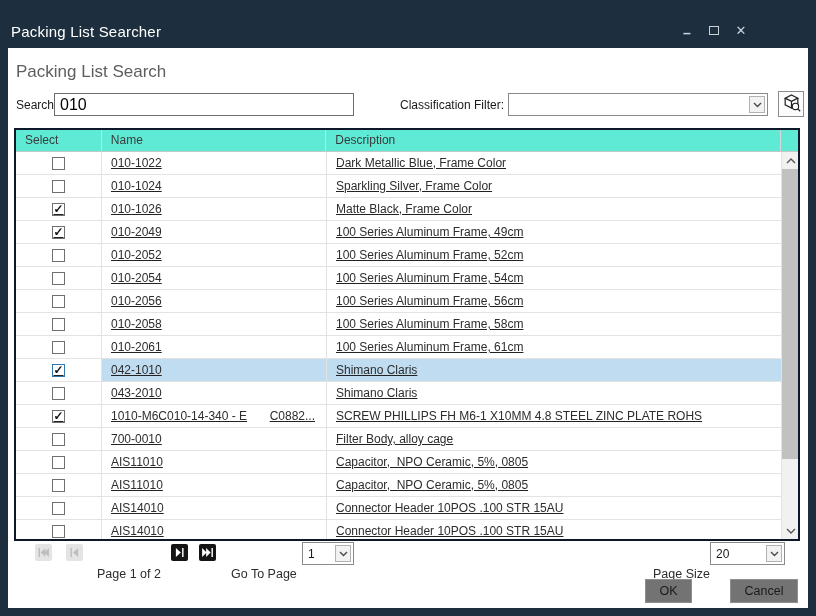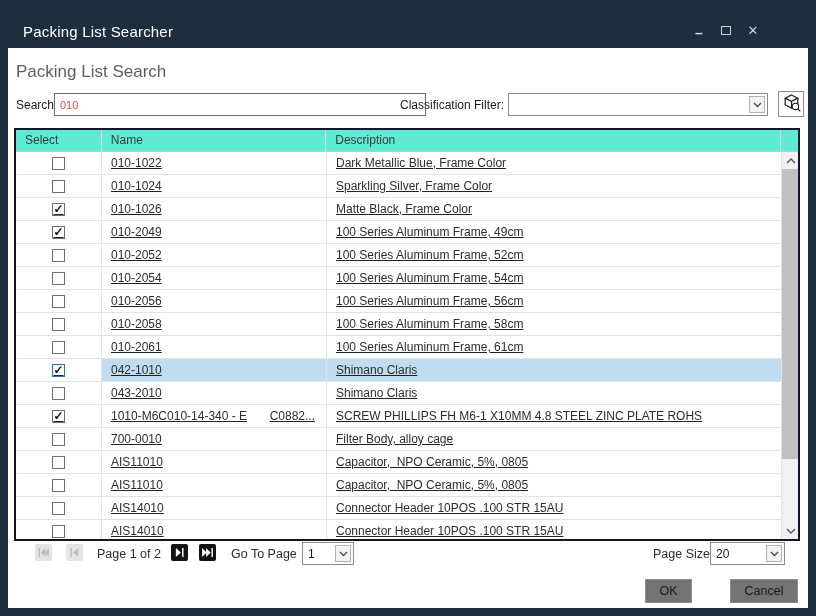--- a/index.html
+++ b/index.html
@@ -5,34 +5,34 @@
   * { box-sizing: border-box; margin: 0; padding: 0; }
   html,body { width:816px; height:616px; }
   body {
     position: relative;
     background: #1d2f3e;
     font-family: "Liberation Sans", sans-serif;
     overflow: hidden;
     color:#222;
   }
   
-  .titlebar { position:absolute; left:0; top:0; width:768px; height:48px; background:#1d2f3e;margin-left:12px; }
+  .titlebar { position:absolute; left:0; top:0; width:768px; height:48px; background:#1d2f3e; }
   .title-text { position:absolute; left:11px; top:23px; font-size:15px; color:#ffffff; letter-spacing:.2px; }
   .win-controls { position:absolute; right:20px; top:22px; display:flex; align-items:center; gap:13px; }
   .wc-btn { width:14px; height:16px; display:flex; align-items:center; justify-content:center; color:#c9d2d9; cursor:default; }
   .wc-min { font-size:14px; font-weight:bold; padding-top:5px; }
   .wc-max-glyph { width:10px; height:9px; border:1.5px solid #c9d2d9; display:block; }
   .wc-close { font-size:13px; }
   
   .content { position:absolute; left:8px; top:48px; width:800px; height:560px; background:#ffffff; }
   .page-heading { position:absolute; left:8px; top:14px; font-size:17px; color:#5e5e5e; }
   
   .search-label { position:absolute; left:8px; top:50px; font-size:12px; color:#1a1a1a; }
-  .search-input { position:absolute; left:46px; top:45px; width:372px; height:23px; border:1px solid #6d6d6d;
-                  font-family:"Liberation Sans",sans-serif; font-size:11px; padding:0 5px; color:#ef4444; outline:none; }
+  .search-input { position:absolute; left:46px; top:45px; width:300px; height:23px; border:1px solid #6d6d6d;
+                  font-family:"Liberation Sans",sans-serif; font-size:16px; padding:0 5px; color:#000000; outline:none; }
   .class-label { position:absolute; left:392px; top:50px; font-size:12px; color:#1a1a1a; }
   .combo { position:absolute; background:#fff; border:1px solid #8a8a8a; }
   .combo .combo-value { position:absolute; left:5px; top:0; bottom:0; display:flex; align-items:center; font-size:12px; color:#1a1a1a; }
   .combo .combo-arrow { position:absolute; right:2px; top:2px; bottom:2px; width:16px; background:#f2f2f2;
                         border:1px solid #b2b2b2; display:flex; align-items:center; justify-content:center; }
   .class-combo { left:500px; top:45px; width:260px; height:23px; }
   .cube-btn { position:absolute; left:770px; top:43px; width:26px; height:26px; background:#fcfcfc;
               border:1px solid #8d8d8d; display:flex; align-items:center; justify-content:center; }
   
   .table { position:absolute; left:6px; top:80px; width:786px; height:413px; border:2px solid #0f172a; background:#5eead4; overflow:hidden; }
@@ -51,21 +51,21 @@
   .checkmark { font-size:12px; font-weight:bold; color:#111; line-height:10px; margin-top:-1px; }
   
   .vscroll { position:absolute; right:0; top:22px; bottom:0; width:17px; background:#f1f1f1; border-left:1px solid #e3e3e3; }
   .sb-btn { position:absolute; left:0; width:17px; height:17px; display:flex; align-items:center; justify-content:center; background:#f1f1f1; }
   .sb-up { top:0; } .sb-down { bottom:0; }
   .sb-thumb { position:absolute; left:0; top:17px; width:17px; height:290px; background:#c1c1c1; }
   
   .pager-btn { position:absolute; top:496px; width:17px; height:17px; border-radius:2px; display:flex; align-items:center; justify-content:center; }
   .pager-btn.disabled { background:#e4e4e4; }
   .pager-btn.enabled { background:#141414; }
-  .pager-text { position:absolute; top:499px; font-size:12.5px; color:#2d2d2d; }
+  .pager-text { position:absolute; top:519px; font-size:12.5px; color:#2d2d2d; }
   .pg-first { left:27px; } .pg-prev { left:58px; } .pg-next { left:163px; } .pg-last { left:191px; }
   .pg-label { left:89px; }
   .goto-label { left:223px; }
   .goto-combo { left:294px; top:494px; width:52px; height:23px; }
   .pagesize-label { left:645px; }
   .pagesize-combo { left:702px; top:494px; width:75px; height:23px; }
   
   .action-btn { position:absolute; top:531px; height:24px; background:#737373; border:1px solid #8f8f8f;
                 font-family:"Liberation Sans",sans-serif; font-size:12.5px; color:#1a1a1a; text-align:center; line-height:22px; }
   .ok-btn { left:637px; width:47px; }

